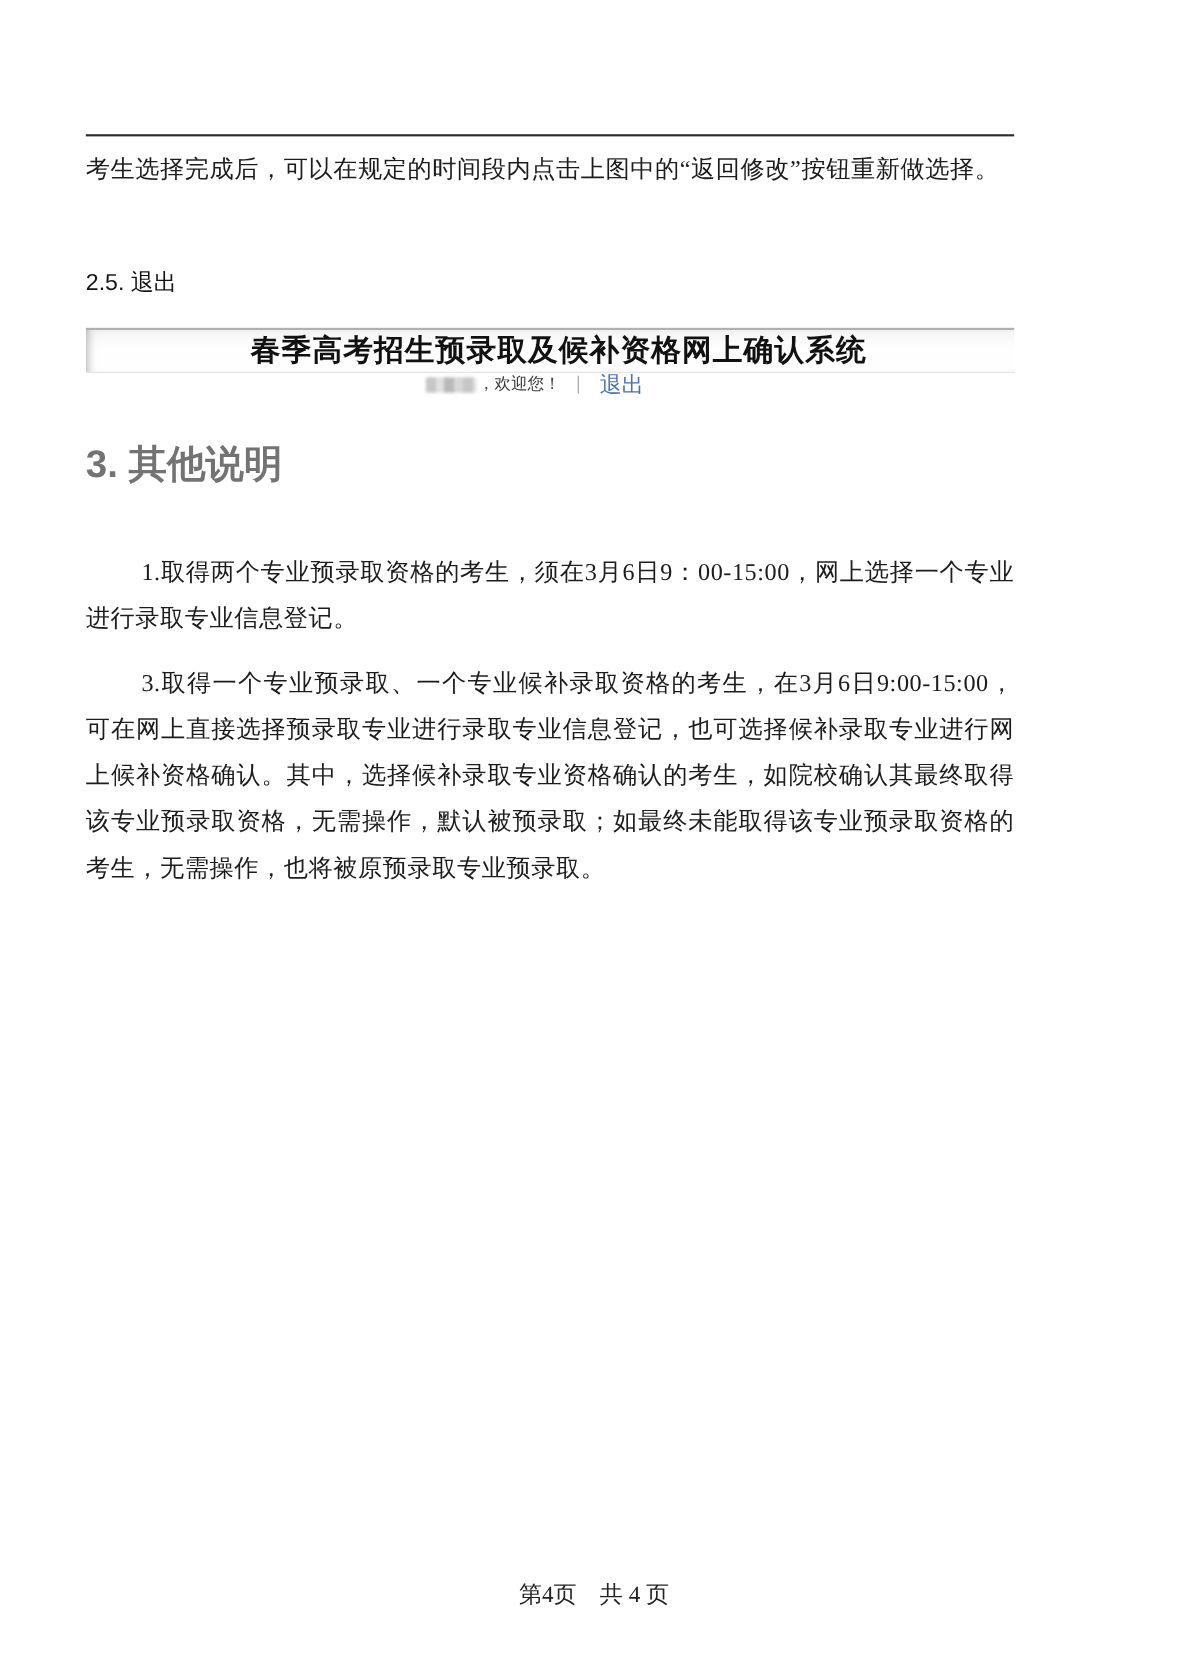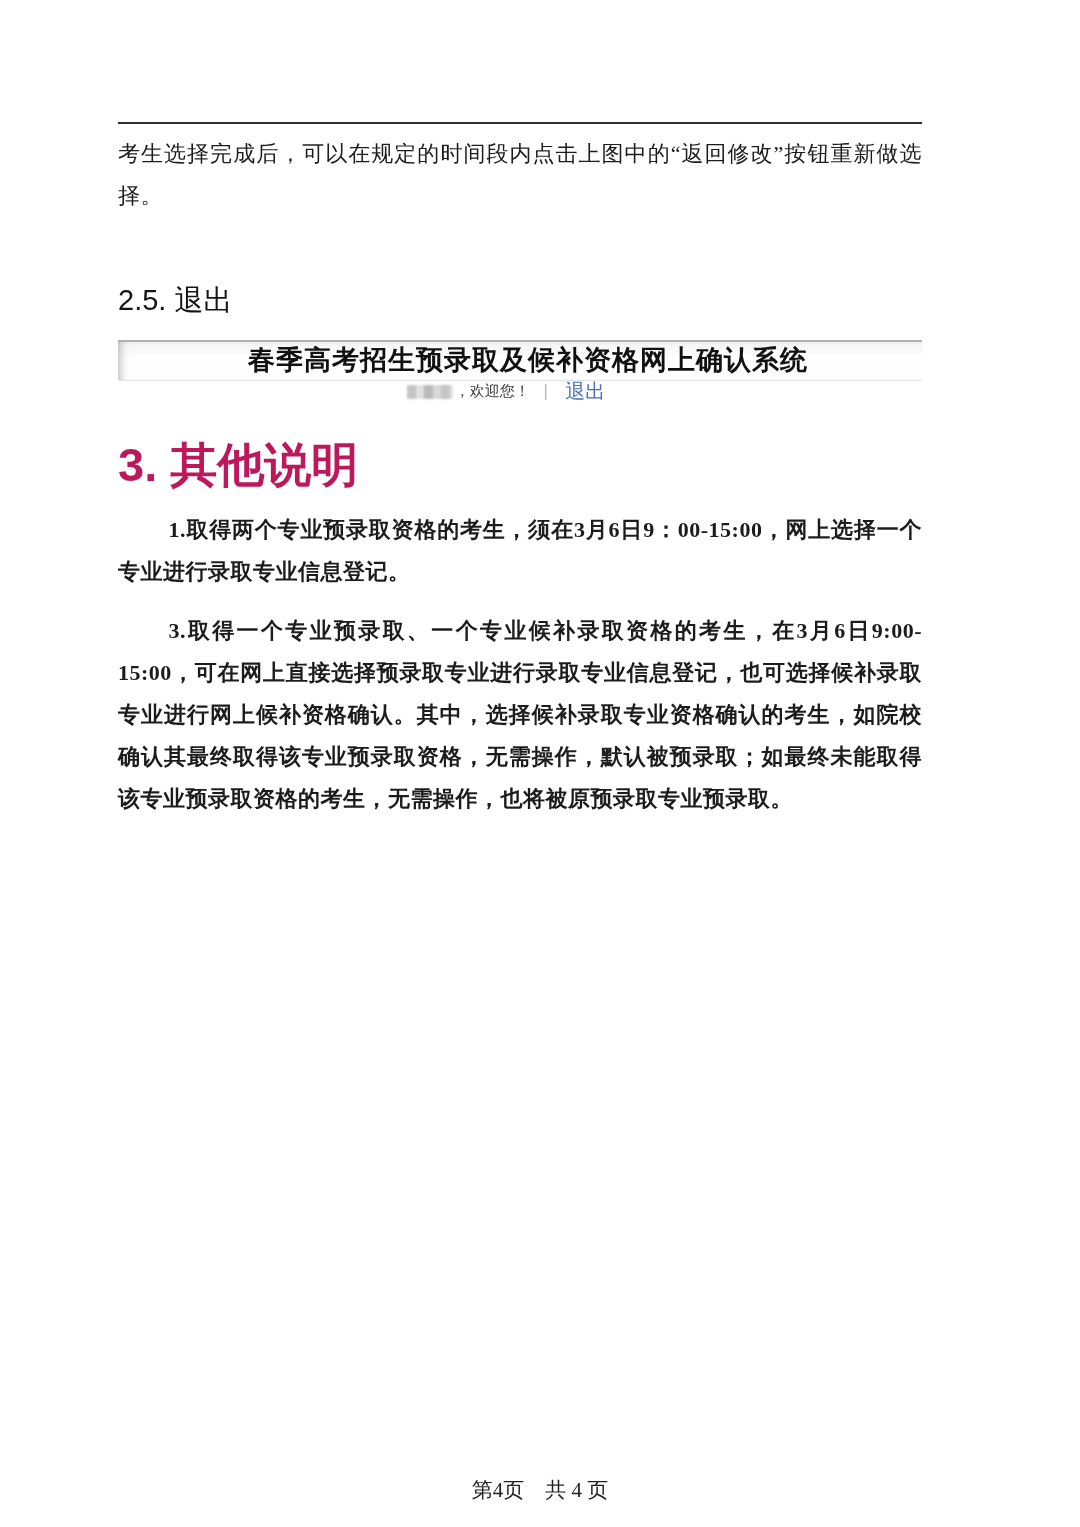--- a/index.html
+++ b/index.html
@@ -5,42 +5,42 @@
   html, body { margin: 0; padding: 0; background: #ffffff; }
   .page {
     position: relative;
     width: 1080px;
     height: 1527px;
     background: #ffffff;
     font-family: "Liberation Serif", "DejaVu Serif", serif;
     color: #1c1c1c;
     overflow: hidden;
   }
-  .content { padding: 0 158px 0 118px; }
+  .content { padding: 0 158px 0 78px; }
 
   .top-rule {
     margin-top: 122px;
     border-bottom: 2px solid #2e2e2e;
     height: 0;
   }
 
   .body-text {
     font-size: 22px;
     line-height: 42px;
     margin: 0;
     text-align: justify;
     letter-spacing: 0.5px;
   }
   .note-top { margin-top: 9px; }
 
   .h-exit {
     margin: 66px 0 0 0;
     font-family: "Liberation Sans", "DejaVu Sans", sans-serif;
     font-weight: 400;
-    font-size: 29px;
+    font-size: 21px;
     line-height: 34px;
     color: #141414;
   }
 
   .exit-body { margin-top: 27px; text-indent: 2.3em; }
 
   .screenshot {
     margin-top: 23px;
     height: 38px;
     display: flex;
@@ -80,38 +80,38 @@
     filter: blur(1.3px);
   }
   .welcome-text { color: #3c3c3c; }
   .sep { color: #9c9c9c; margin: 0 12px 0 8px; font-size: 16px; }
   .logout { color: #4a72b2; font-size: 20px; }
 
   .h-other {
     margin: 64px 0 0 0;
     font-family: "Liberation Sans", "DejaVu Sans", sans-serif;
     font-weight: 700;
-    font-size: 47px;
+    font-size: 35px;
     line-height: 40px;
-    color: #be185d;
+    color: #737373;
   }
 
-  .paras { margin-top: 24px; font-weight: bold; }
+  .paras { margin-top: 56px; }
   .paras p {
     font-size: 22px;
     line-height: 42px;
     text-indent: 2.3em;
     text-align: justify;
     margin: 0 0 17px 0;
     letter-spacing: 0.5px;
   }
 
   .footer {
     position: absolute;
-    top: 1475px;
+    top: 1434px;
     left: 0;
     width: 100%;
     text-align: center;
     font-size: 21px;
     line-height: 30px;
     color: #222222;
   }
 </style>
 </head>
 <body>

